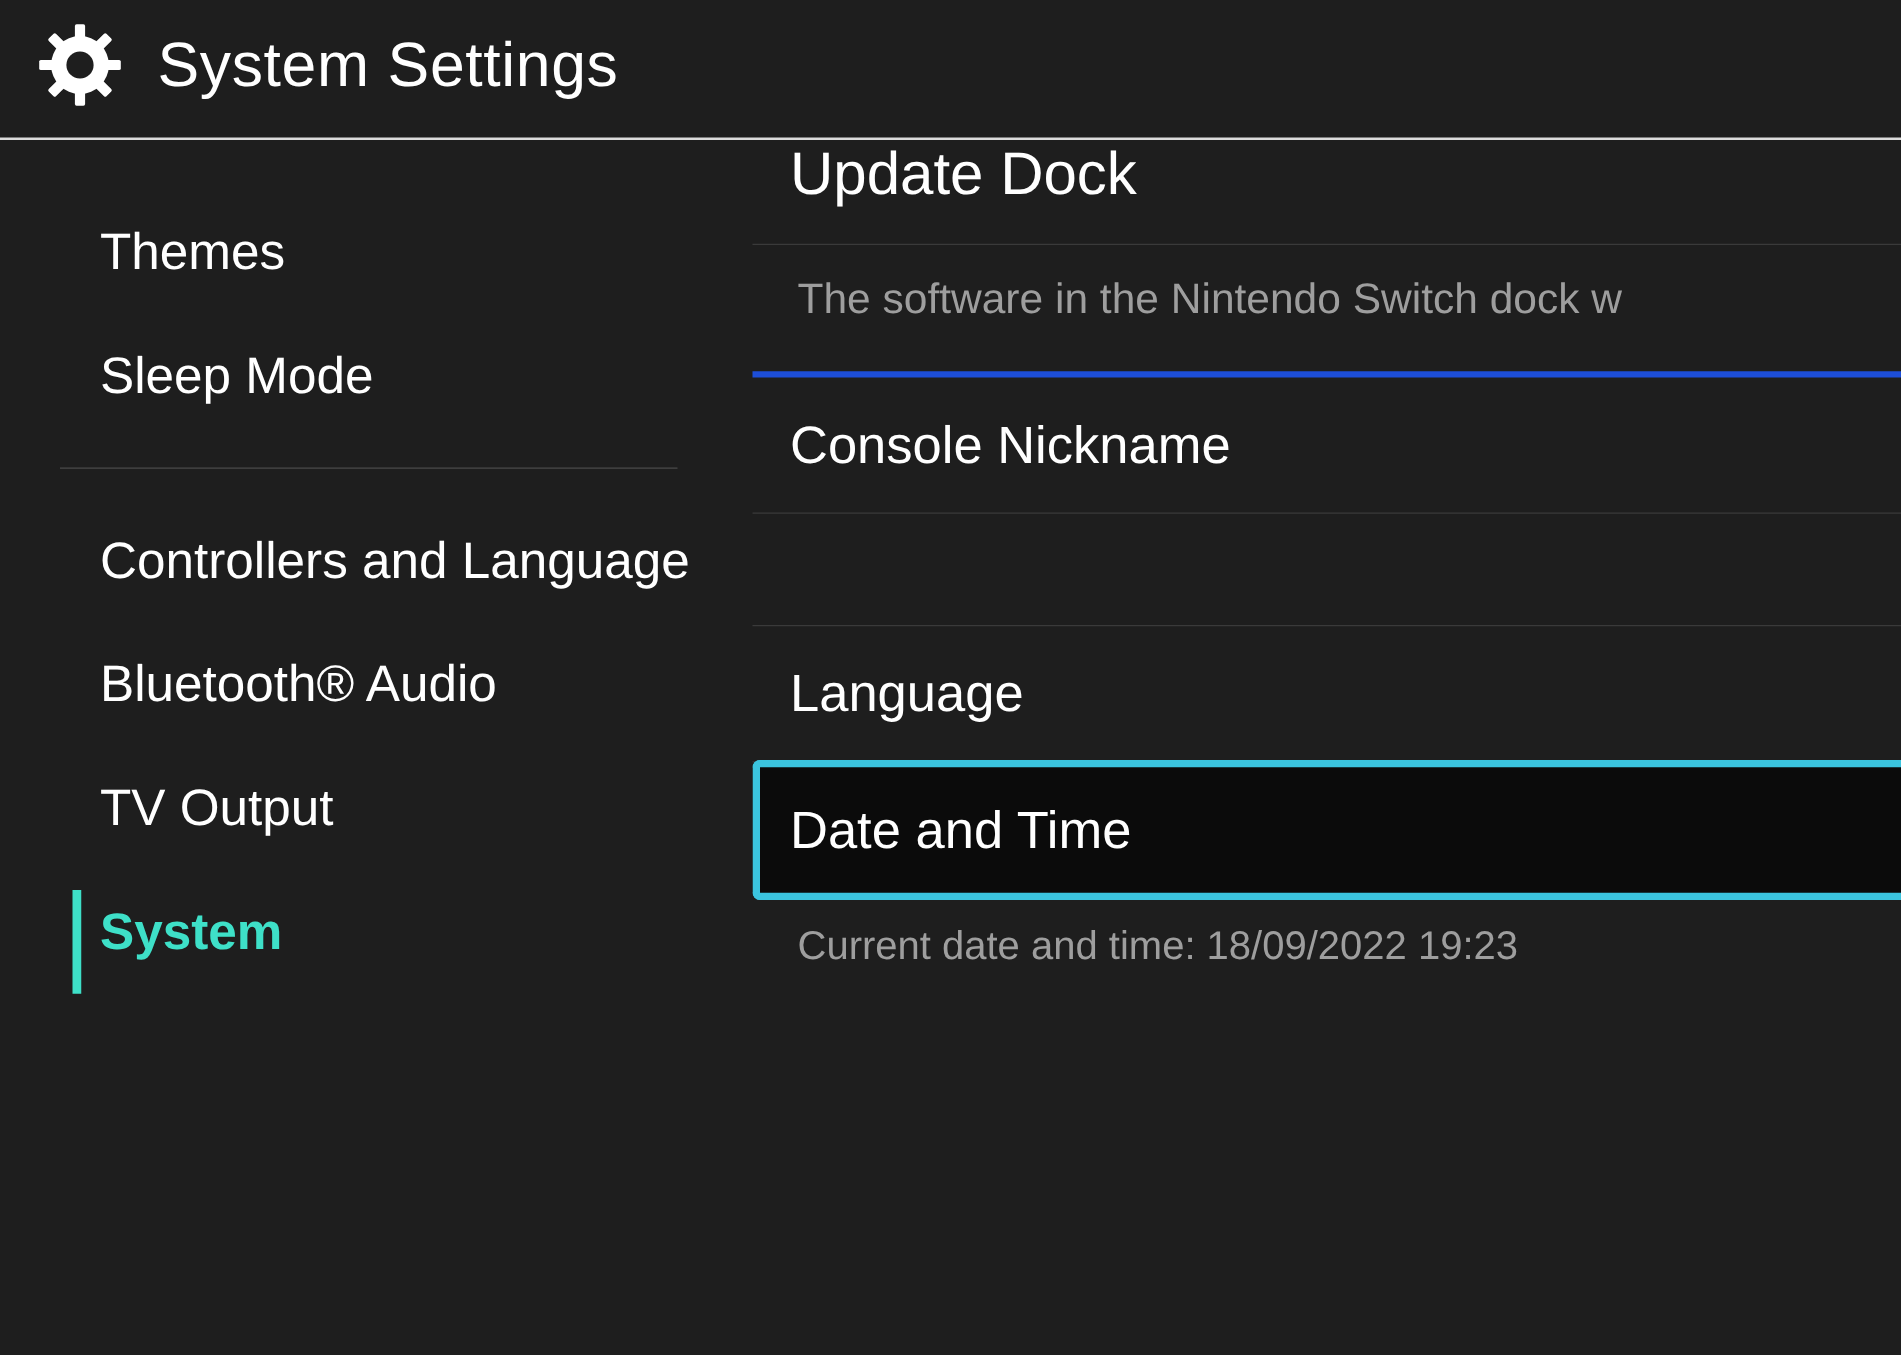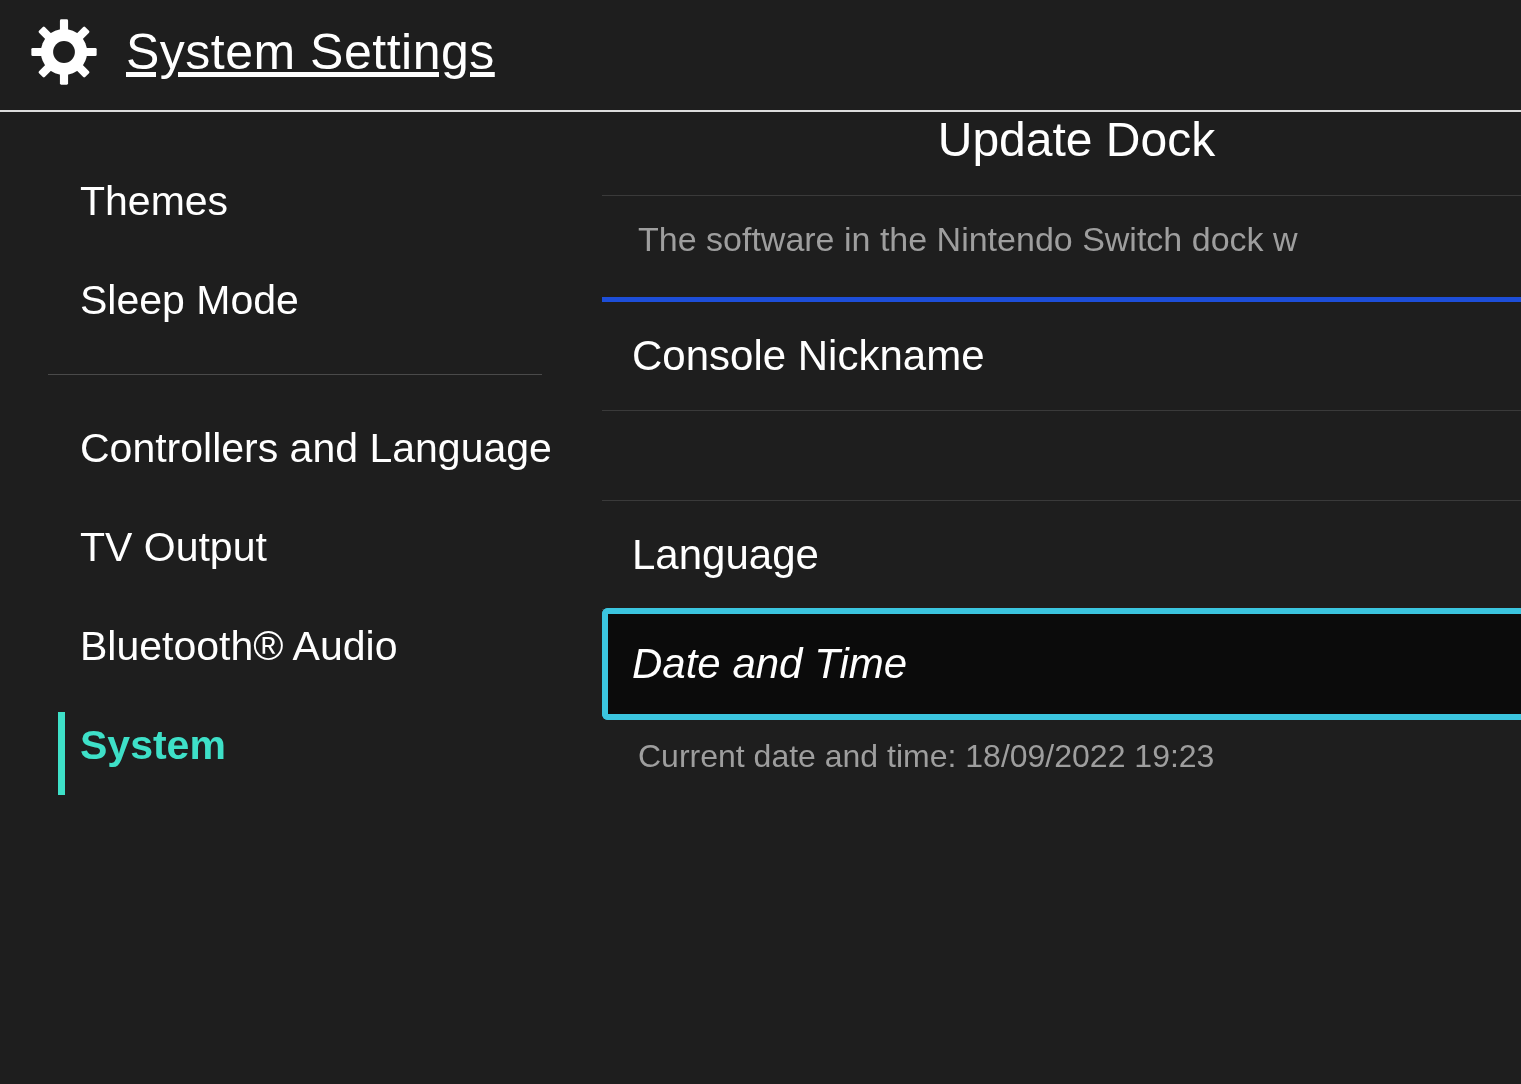--- a/index.html
+++ b/index.html
@@ -21,21 +21,20 @@
   .gear-icon {
     width: 68px;
     height: 68px;
     flex-shrink: 0;
   }
   .header-title {
     font-size: 50px;
     font-weight: 400;
     color: #ffffff;
     letter-spacing: 0.5px;
-    text-decoration: underline;
   }
   .content {
     display: flex;
     height: calc(100% - 112px);
   }
   .sidebar {
     width: 590px;
     padding: 40px 0 0 0;
     position: relative;
   }
@@ -77,21 +76,20 @@
     border-bottom: 1px solid #3a3a3a;
     font-size: 42px;
     color: #ffffff;
     cursor: pointer;
     white-space: nowrap;
   }
   .detail-item.first-partial {
     padding-top: 0;
     padding-bottom: 28px;
     font-size: 48px;
-    text-align: center;
   }
   .detail-desc {
     padding: 24px 0 38px 36px;
     font-size: 34px;
     color: #9e9e9e;
     border-bottom: 5px solid #1d4ed8;
     white-space: nowrap;
   }
   .detail-spacer {
     height: 90px;
@@ -99,21 +97,20 @@
   }
   .detail-item.selected {
     border: 6px solid #3bc5df;
     border-right: none;
     background: #0b0b0b;
     border-radius: 6px 0 0 6px;
     padding: 26px 0 26px 24px;
     margin-top: -2px;
     margin-left: 0;
     position: relative;
-    font-style: italic;
   }
   .detail-sub {
     padding: 18px 0 0 36px;
     font-size: 32px;
     color: #9e9e9e;
     white-space: nowrap;
   }
 </style>
 </head>
 <body>
@@ -138,22 +135,22 @@
   <div class="header-title">System Settings</div>
 </div>
 
 <div class="content">
 
   <nav class="sidebar">
     <div class="sidebar-item">Themes</div>
     <div class="sidebar-item">Sleep Mode</div>
     <div class="sidebar-divider"></div>
     <div class="sidebar-item">Controllers and Language</div>
+    <div class="sidebar-item">Bluetooth® Audio</div>
     <div class="sidebar-item">TV Output</div>
-    <div class="sidebar-item">Bluetooth® Audio</div>
     <div class="sidebar-item active">System</div>
   </nav>
 
   <main class="main">
     <div class="detail-item first-partial">Update Dock</div>
     <div class="detail-desc">The software in the Nintendo Switch dock w</div>
     <div class="detail-item">Console Nickname</div>
     <div class="detail-spacer"></div>
     <div class="detail-item">Language</div>
     <div class="detail-item selected">Date and Time</div>

